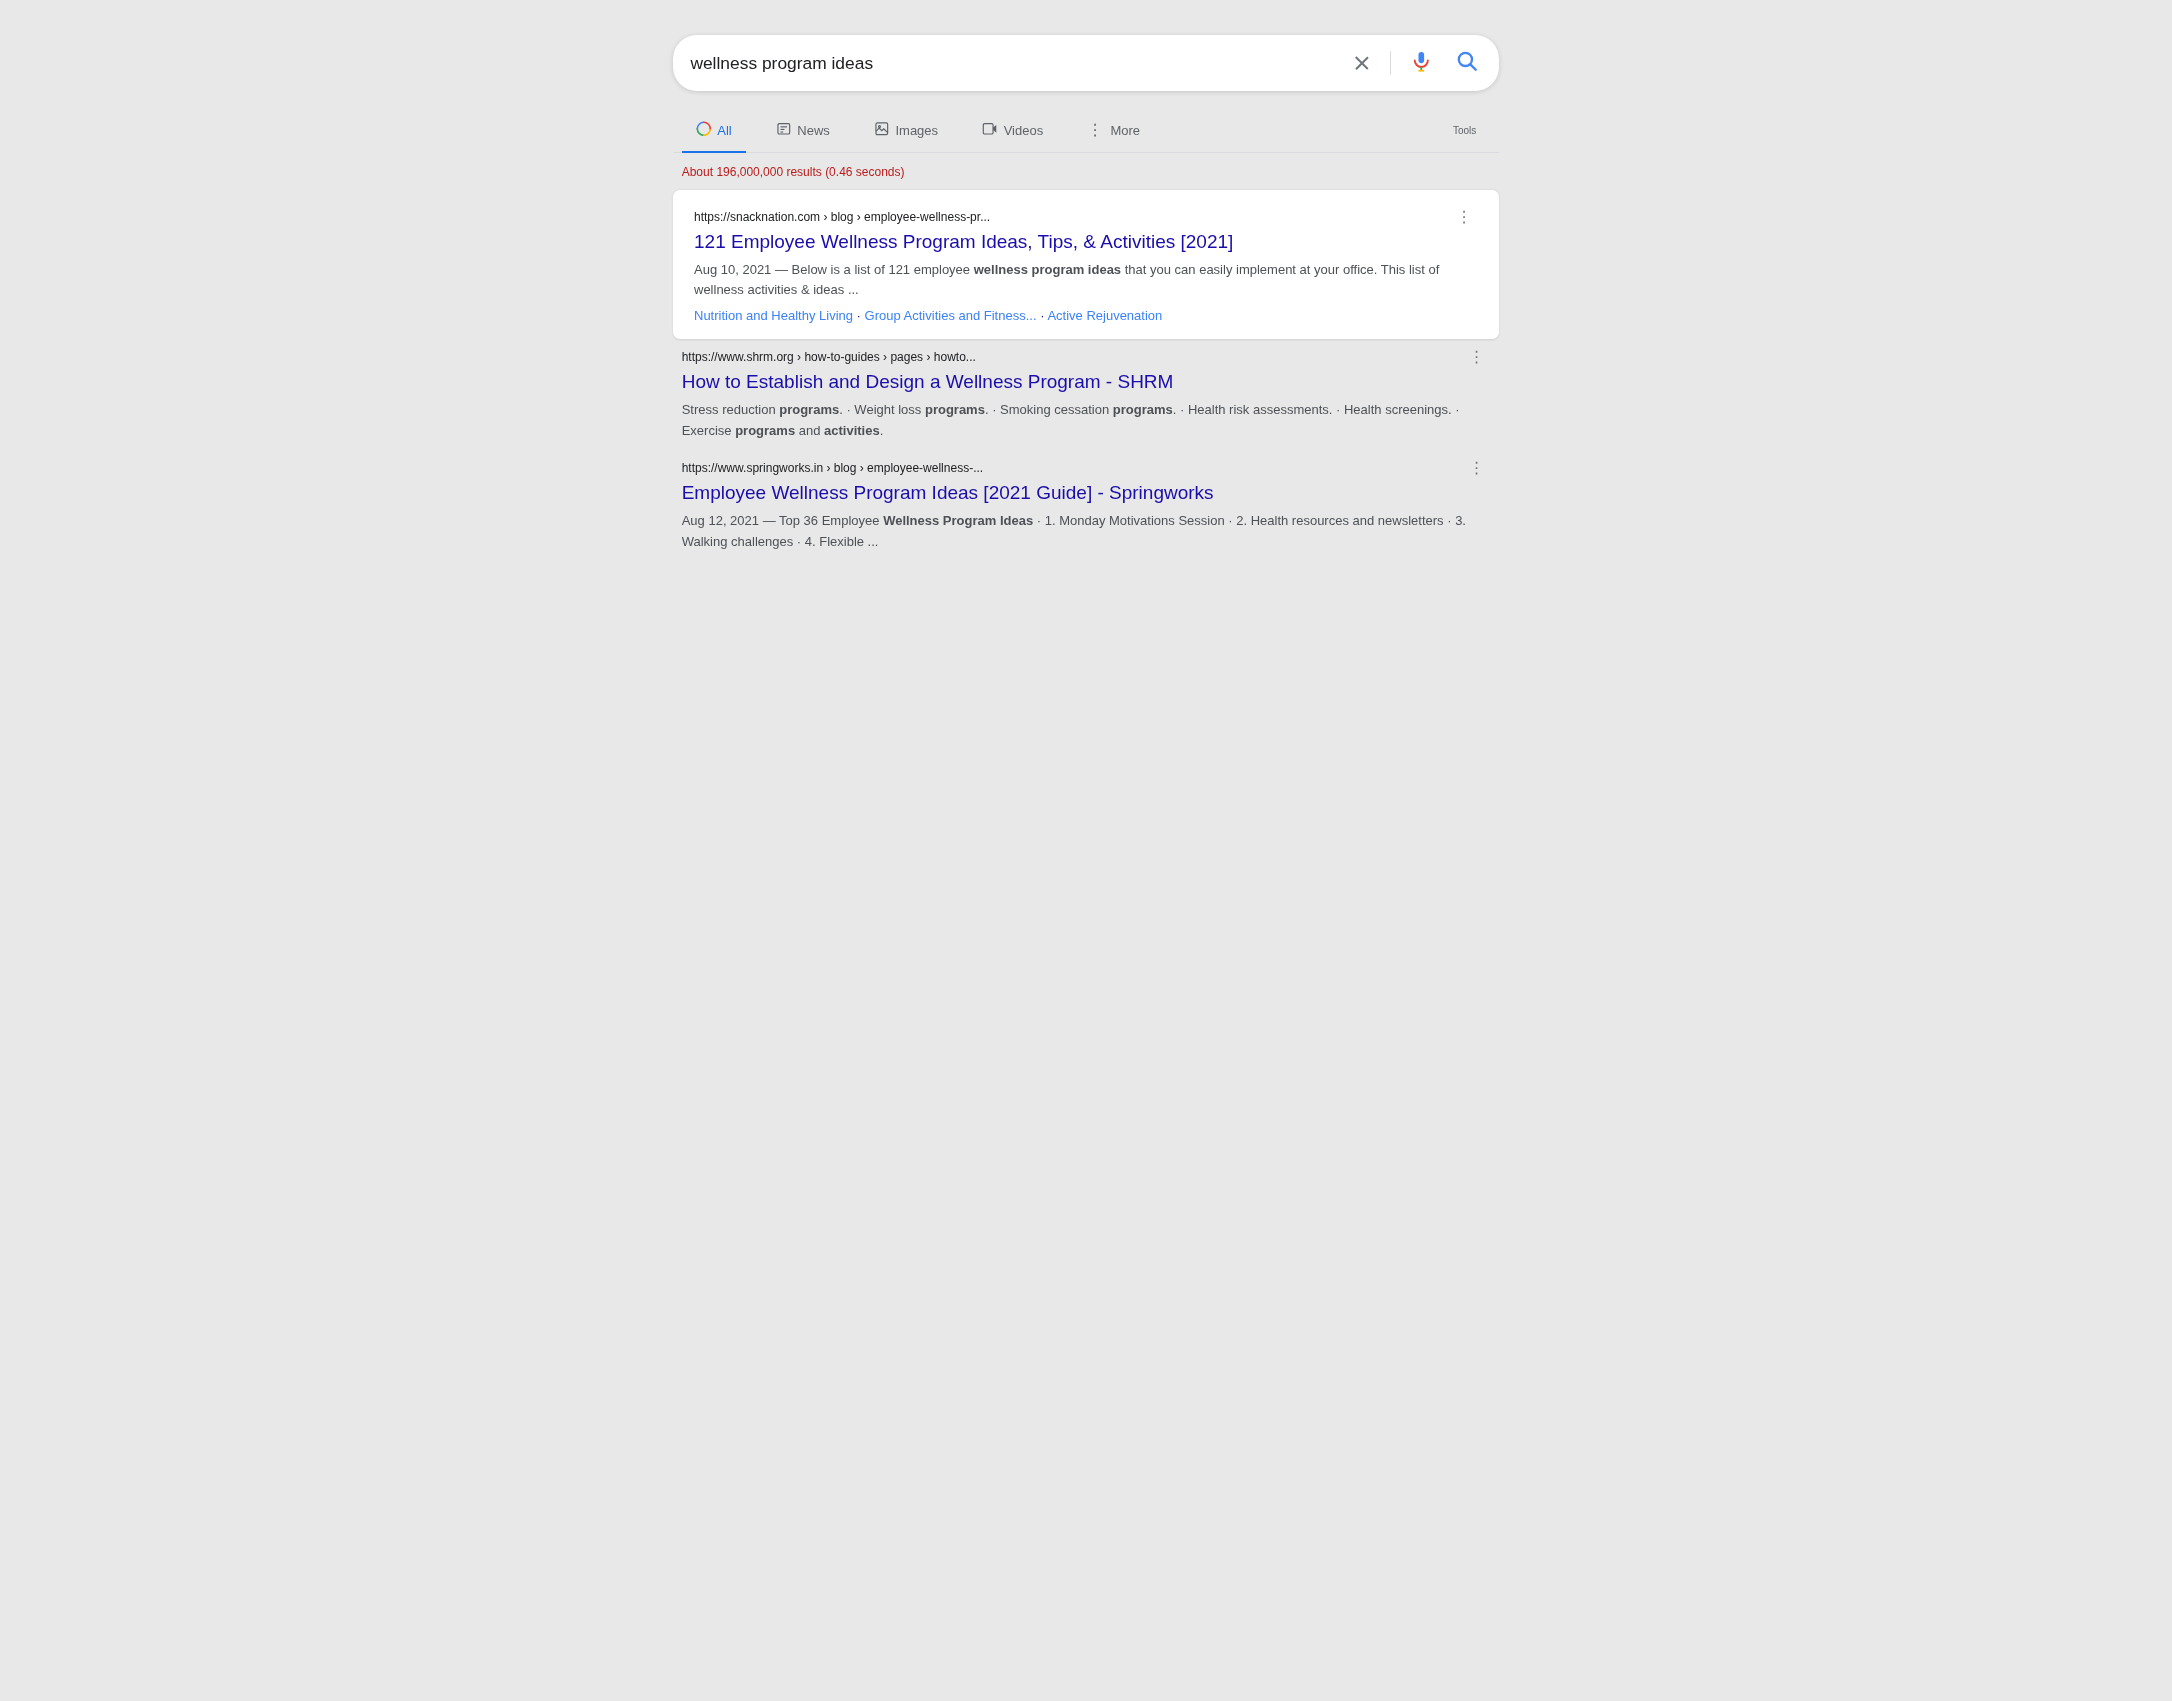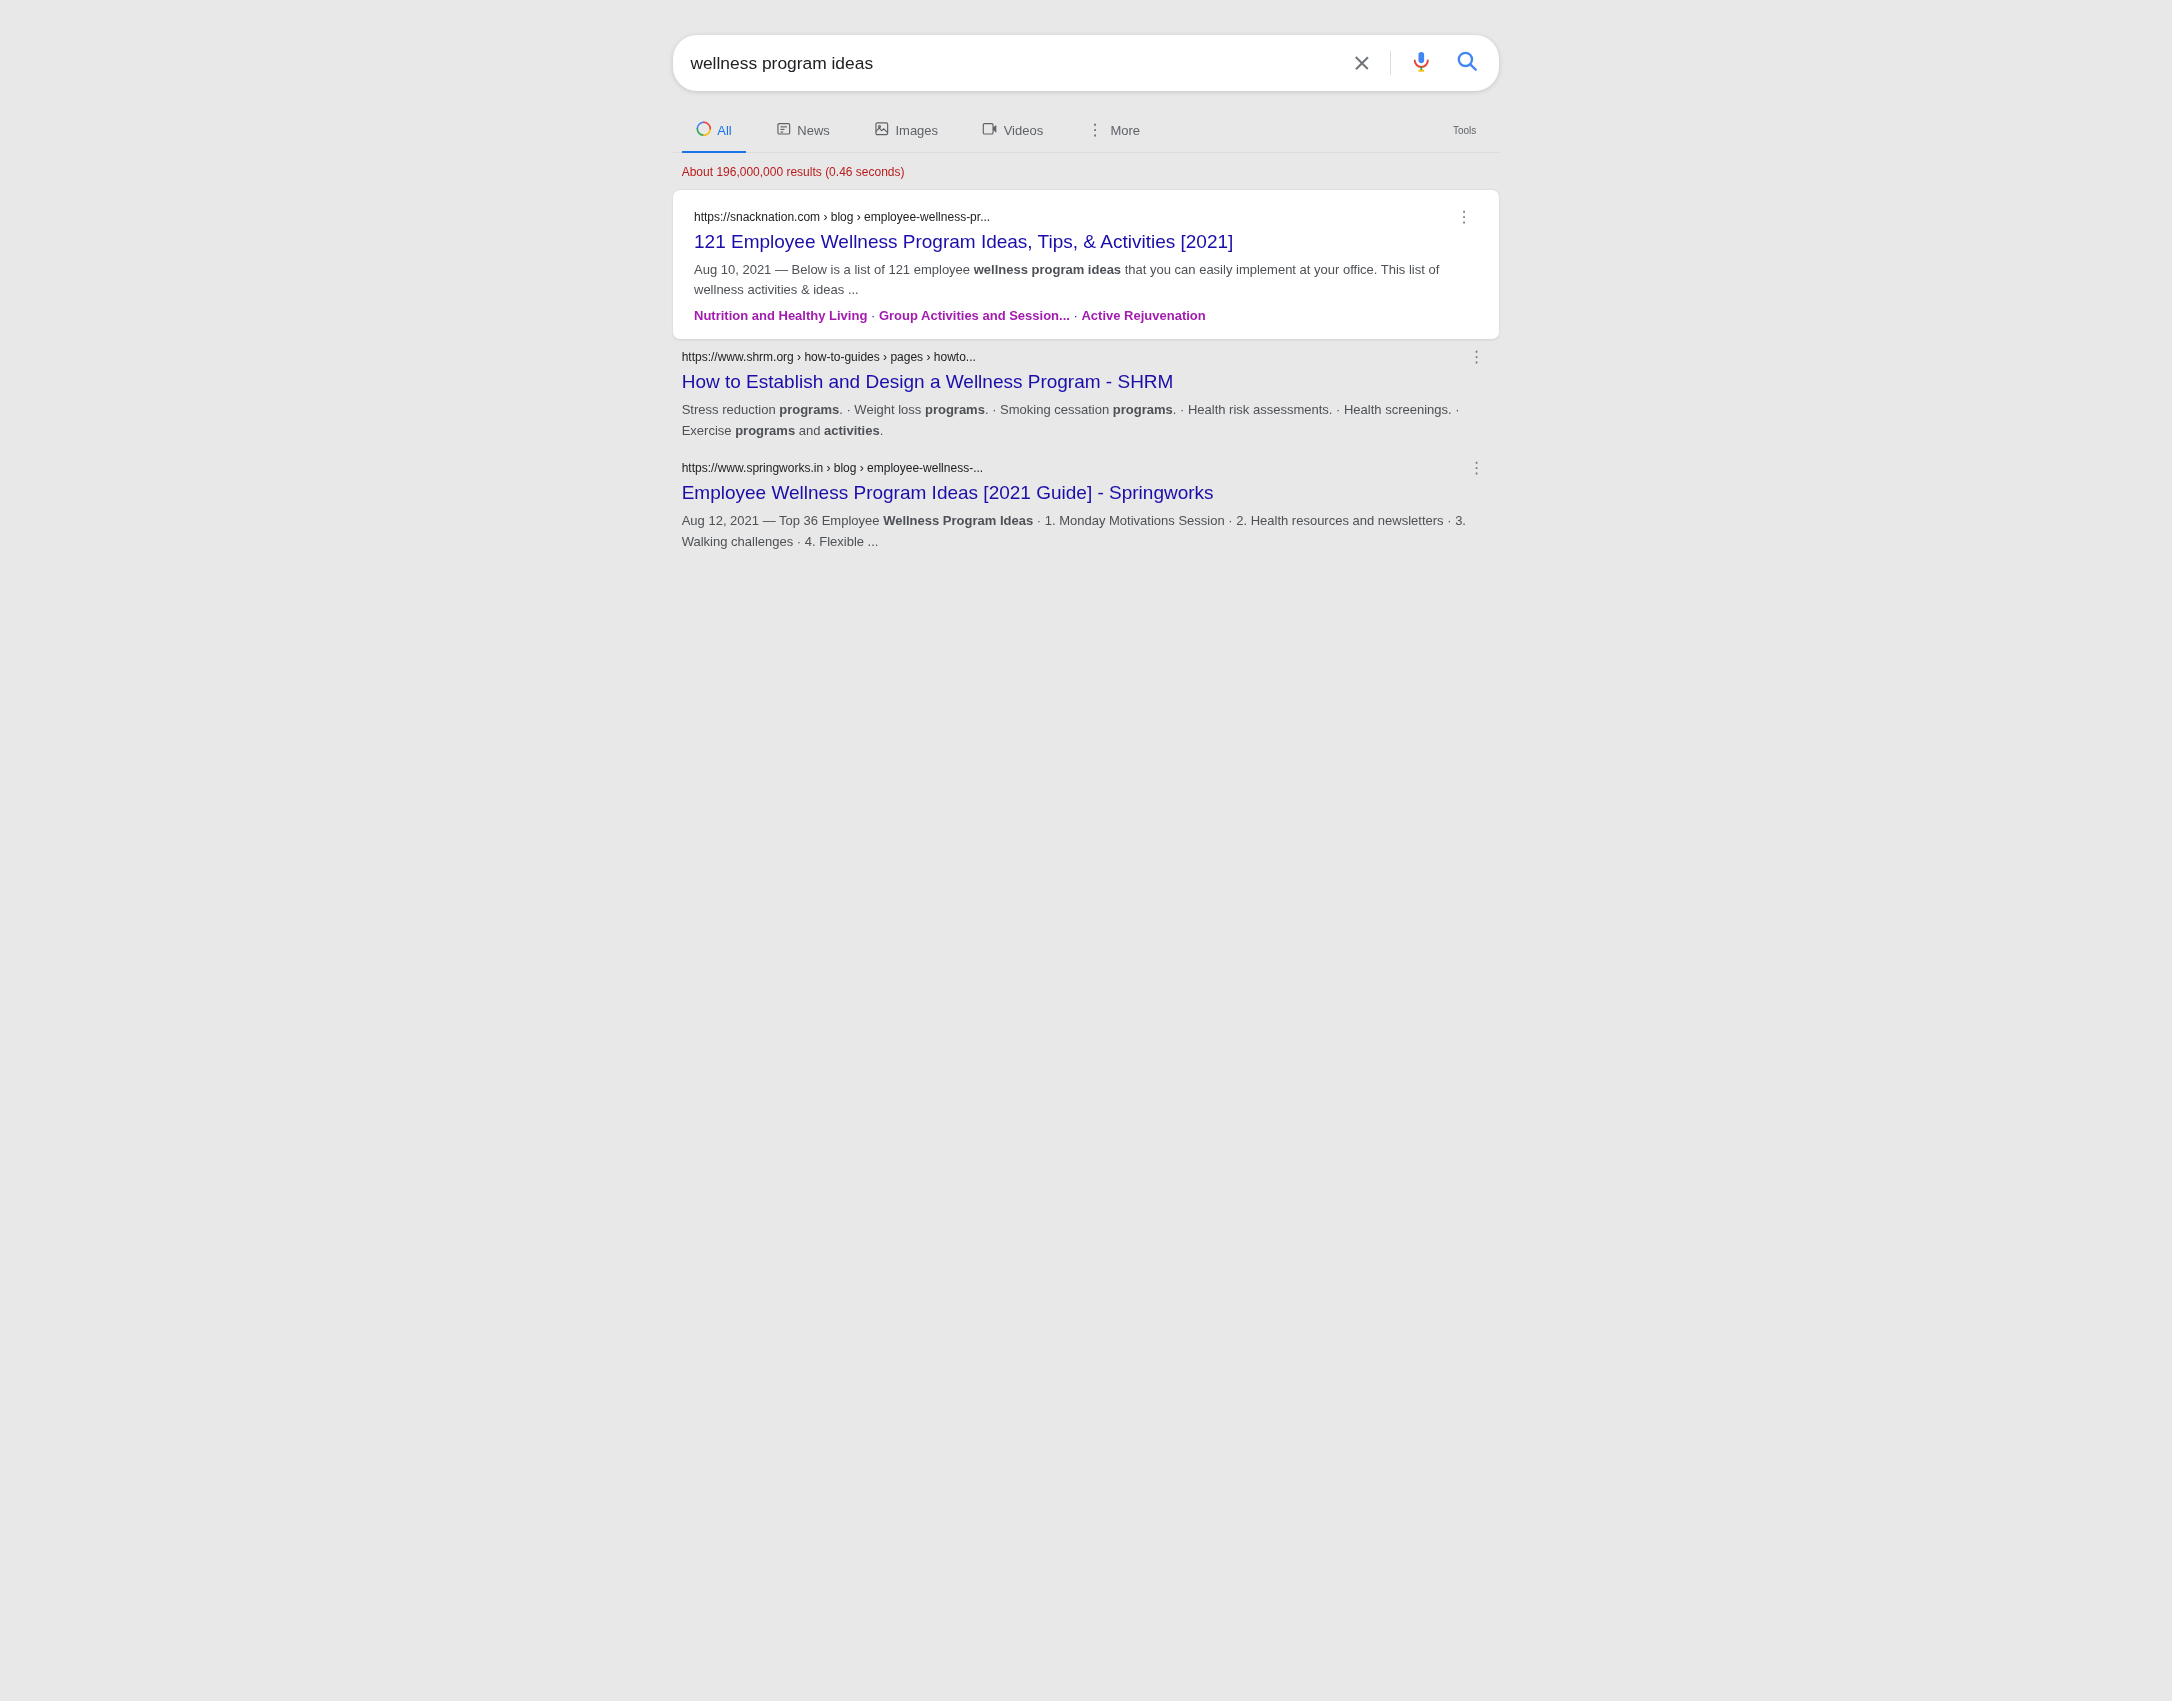--- a/index.html
+++ b/index.html
@@ -179,24 +179,23 @@
       font-weight: bold;
       color: #4d5156;
     }
 
     .result-links {
       font-size: 13px;
       color: #1a0dab;
     }
 
     .result-links a {
-      color: #a21caf;
+      color: #3b82f6;
       text-decoration: none;
       cursor: pointer;
-      font-weight: bold;
     }
   </style>
 </head>
 <body>
 
 <div class="search-bar-container">
   <input class="search-input" type="text" value="wellness program ideas" style="">
   <div class="search-bar-icons">
     <button class="icon-btn">
       <div class="close-icon"></div>
@@ -293,21 +292,21 @@
     <button class="three-dots-btn">⋮</button>
   </div>
   <a class="result-title">121 Employee Wellness Program Ideas, Tips, &amp; Activities [2021]</a>
   <div class="result-snippet">
     <span>Aug 10, 2021</span>
     <span> — Below is a list of 121 employee <strong>wellness program ideas</strong> that you can easily implement at your office. This list of wellness activities &amp; ideas ...</span>
   </div>
   <div class="result-links">
     <a>Nutrition and Healthy Living</a>
     <span> · </span>
-    <a>Group Activities and Session...</a>
+    <a>Group Activities and Fitness...</a>
     <span> · </span>
     <a>Active Rejuvenation</a>
   </div>
 </div>
 
 <div class="result-item">
   <div class="result-url-row">
     <span class="result-url">https://www.shrm.org › how-to-guides › pages › howto...</span>
     <button class="three-dots-btn">⋮</button>
   </div>

